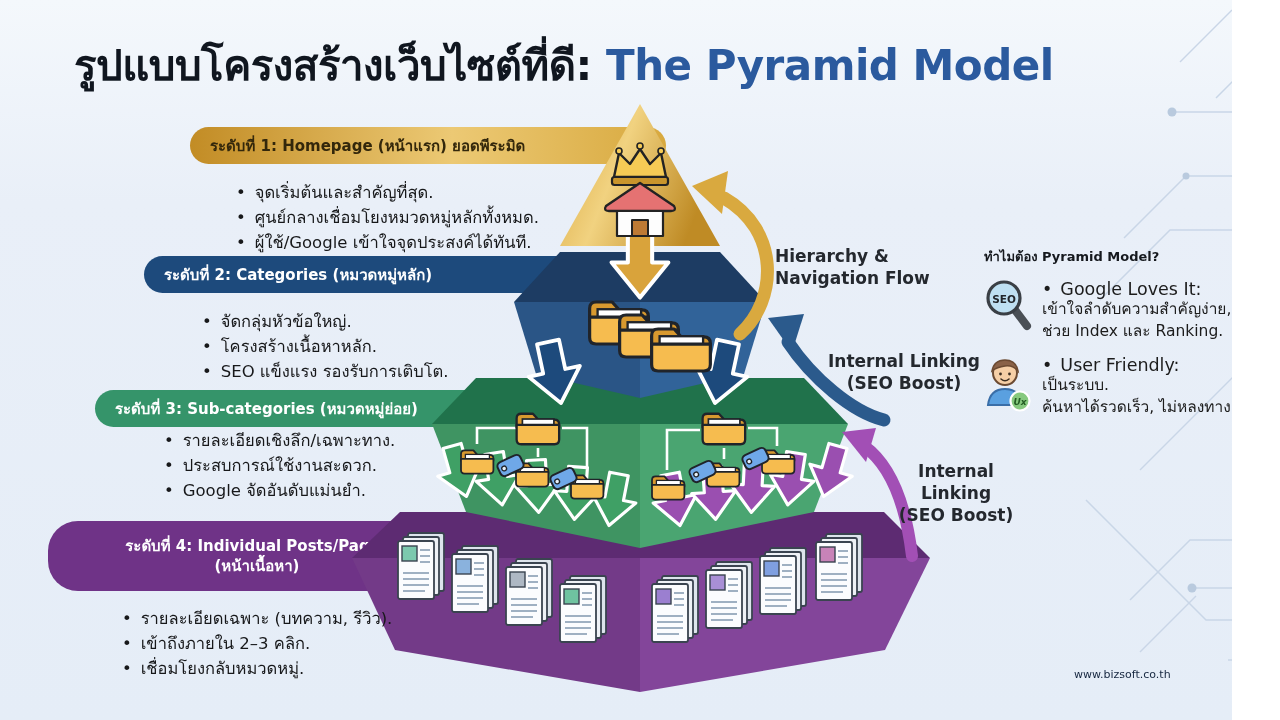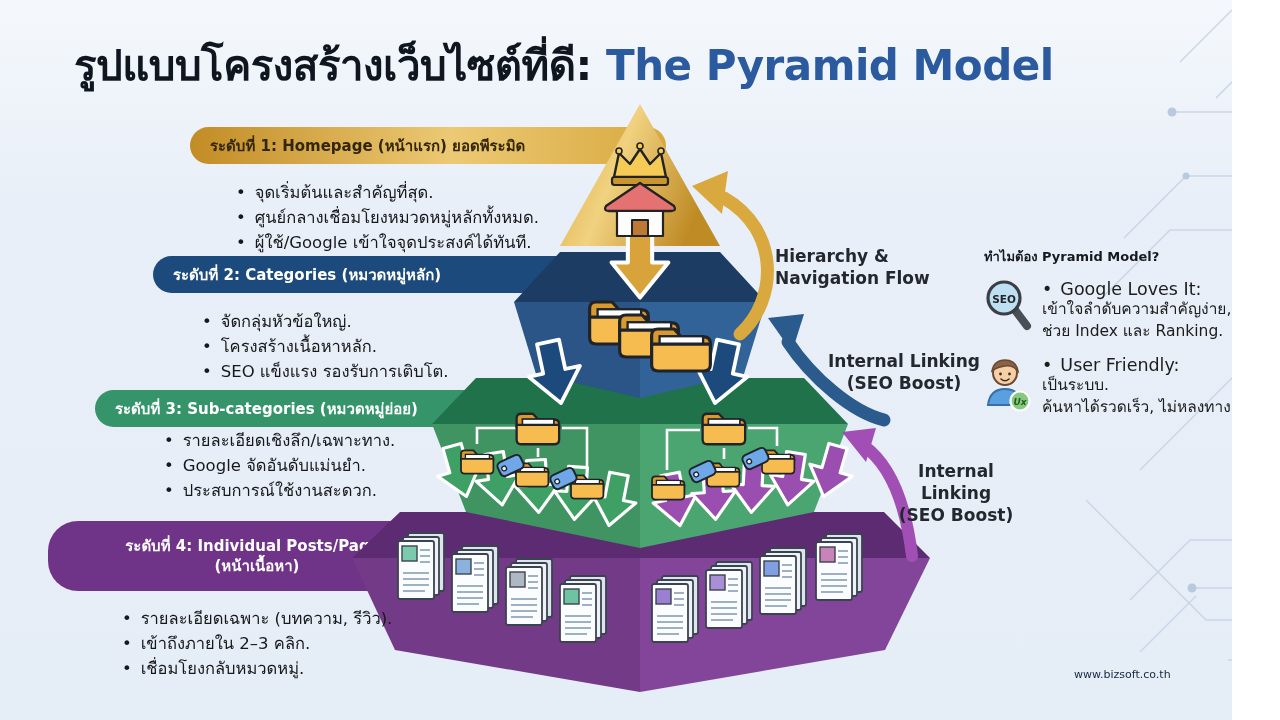--- a/index.html
+++ b/index.html
@@ -11,21 +11,21 @@
   .layer{position:absolute;inset:0;width:1280px;height:720px;}
   .z0{z-index:0}.z2{z-index:2;pointer-events:none}
   .title{position:absolute;left:74px;top:32px;margin:0;font-size:42px;font-weight:bold;
          white-space:nowrap;letter-spacing:-0.5px;z-index:3}
   .t-thai{color:#10161f}
   .t-en{color:#2b5a9e}
   .pill{position:absolute;display:flex;align-items:center;padding:0 20px;
         font-weight:bold;font-size:15px;border-radius:22px;z-index:1;white-space:nowrap}
   .pill1{left:190px;top:127px;width:436px;height:37px;color:#33270b;
          background:linear-gradient(90deg,#c28c25 0%,#ecc974 55%,#d8a93f 100%);}
-  .pill2{left:153px;top:256px;width:404px;height:37px;color:#fff;background:#1d4a7c;}
+  .pill2{left:144px;top:256px;width:404px;height:37px;color:#fff;background:#1d4a7c;}
   .pill3{left:95px;top:390px;width:420px;height:37px;color:#fff;background:#35946a;}
   .pill4{left:48px;top:521px;width:378px;height:70px;color:#fff;background:#6f3387;
          flex-direction:column;justify-content:center;line-height:1.35;border-radius:30px;text-align:center;}
   .bullets{position:absolute;margin:12px;padding:0;list-style:none;font-size:16.5px;
            color:#17181a;line-height:1.52;z-index:3}
   .bullets li::before{content:"•";margin-right:9px;}
   .b1{left:224px;top:168px}
   .b2{left:190px;top:297px}
   .b3{left:152px;top:416px}
   .b4{left:110px;top:594px}
@@ -89,22 +89,22 @@
     <li>ศูนย์กลางเชื่อมโยงหมวดหมู่หลักทั้งหมด.</li>
     <li>ผู้ใช้/Google เข้าใจจุดประสงค์ได้ทันที.</li>
   </ul>
   <ul class="bullets b2">
     <li>จัดกลุ่มหัวข้อใหญ่.</li>
     <li>โครงสร้างเนื้อหาหลัก.</li>
     <li>SEO แข็งแรง รองรับการเติบโต.</li>
   </ul>
   <ul class="bullets b3">
     <li>รายละเอียดเชิงลึก/เฉพาะทาง.</li>
+    <li>ประสบการณ์ใช้งานสะดวก.</li>
     <li>Google จัดอันดับแม่นยำ.</li>
-    <li>ประสบการณ์ใช้งานสะดวก.</li>
   </ul>
   <ul class="bullets b4">
     <li>รายละเอียดเฉพาะ (บทความ, รีวิว).</li>
     <li>เข้าถึงภายใน 2–3 คลิก.</li>
     <li>เชื่อมโยงกลับหมวดหมู่.</li>
   </ul>
 
   <svg class="layer z2" viewBox="0 0 1280 720">
     <defs>
       <linearGradient id="gGold" x1="0" y1="0" x2="1" y2="0.35">

